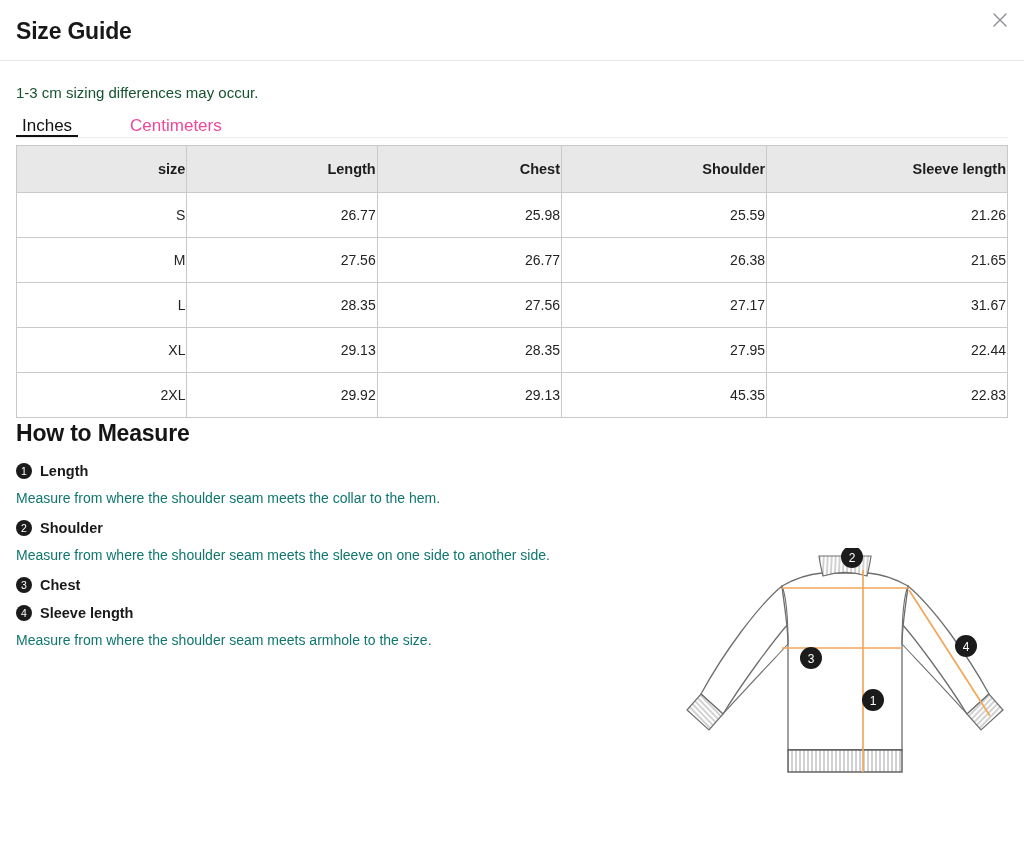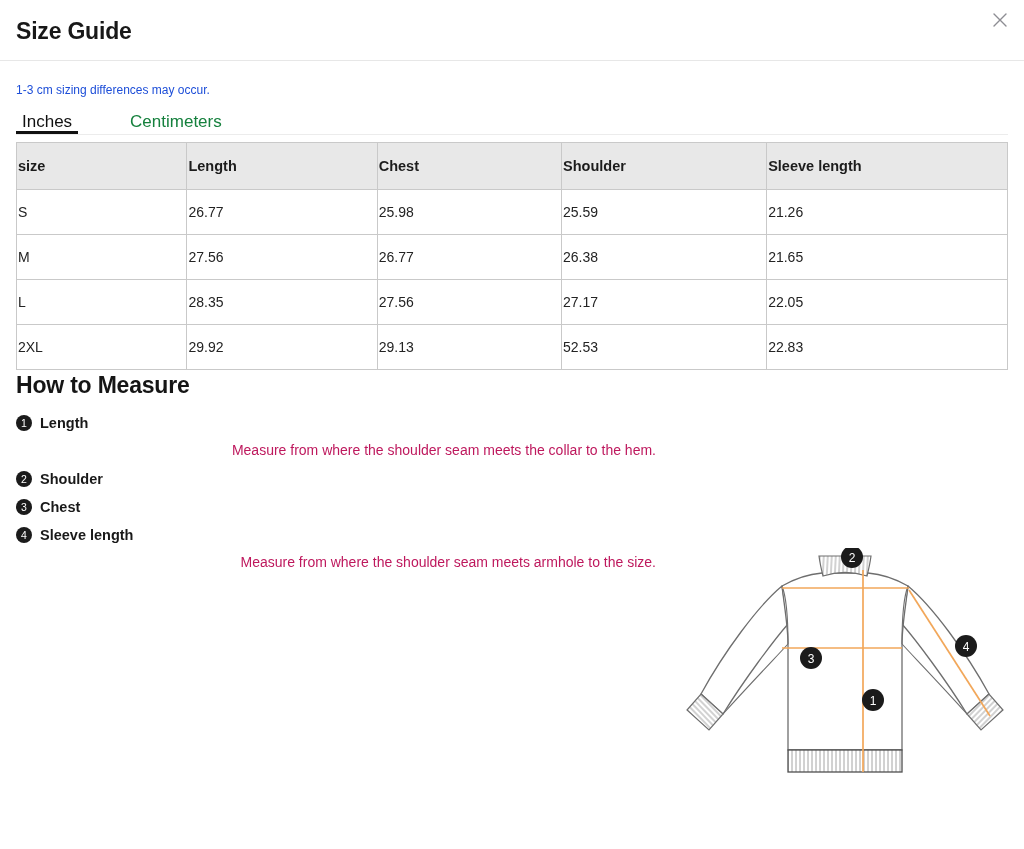--- a/index.html
+++ b/index.html
@@ -47,22 +47,22 @@
   .close-btn svg { display:block; }
   .header-divider {
     height: 1px;
     background: #e7e7e7;
     margin: 0;
     width: 100%;
   }
 
   
   .note {
-    font-size: 12px;
-    color: #1d4ed8;
+    font-size: 15px;
+    color: #14532d;
     padding: 22px 16px 0 16px;
     line-height: 1.3;
   }
   .tabs {
     display: flex;
     align-items: flex-end;
     gap: 46px;
     padding: 13px 16px 0 16px;
     position: relative;
   }
@@ -80,41 +80,41 @@
     font-weight: normal;
   }
   .tab.active::after {
     content: "";
     position: absolute;
     left: 0; right: 0; bottom: 0;
     height: 2.5px;
     background: #111111;
   }
   .tab.inactive {
-    color: #15803d;
+    color: #ec4899;
   }
   .tabs-underline {
     height: 1px;
     background: #ececec;
     margin: 0 16px;
   }
 
   
   .table-wrap {
     padding: 7px 16px 0 16px;
   }
   table.size-table {
     width: 100%;
     border-collapse: collapse;
     table-layout: fixed;
   }
   table.size-table th,
   table.size-table td {
     border: 1px solid #c9c9c9;
-    text-align: left;
+    text-align: right;
     font-size: 14px;
     color: #232323;
     height: 45px;
     font-weight: normal;
   }
   table.size-table thead th {
     background: #e8e8e8;
     font-weight: bold;
     font-size: 14.5px;
     height: 47px;
@@ -158,24 +158,23 @@
     flex: 0 0 auto;
     font-weight: normal;
   }
   .measure-label {
     font-size: 14.5px;
     font-weight: bold;
     color: #191919;
   }
   .measure-desc {
     font-size: 14px;
-    color: #be185d;
+    color: #0f766e;
     line-height: 1.35;
     margin: 0 0 0 0;
-    text-align: right;
   }
 
   
   .diagram {
     position: absolute;
     right: 6px;
     top: 548px;
     width: 340px;
     height: 240px;
   }
@@ -235,27 +234,34 @@
         <td>27.56</td>
         <td>26.77</td>
         <td>26.38</td>
         <td>21.65</td>
       </tr>
       <tr>
         <td>L</td>
         <td>28.35</td>
         <td>27.56</td>
         <td>27.17</td>
-        <td>22.05</td>
+        <td>31.67</td>
+      </tr>
+      <tr>
+        <td>XL</td>
+        <td>29.13</td>
+        <td>28.35</td>
+        <td>27.95</td>
+        <td>22.44</td>
       </tr>
       <tr>
         <td>2XL</td>
         <td>29.92</td>
         <td>29.13</td>
-        <td>52.53</td>
+        <td>45.35</td>
         <td>22.83</td>
       </tr>
     </tbody>
   </table>
 </div>
 
 <div class="measure-section">
   <h2 class="measure-title">How to Measure</h2>
 
   <div class="measure-list">
@@ -266,20 +272,21 @@
         <span class="measure-label">Length</span>
       </div>
       <p class="measure-desc">Measure from where the shoulder seam meets the collar to the hem.</p>
     </div>
 
     <div class="measure-item">
       <div class="measure-head">
         <span class="badge">2</span>
         <span class="measure-label">Shoulder</span>
       </div>
+      <p class="measure-desc">Measure from where the shoulder seam meets the sleeve on one side to another side.</p>
     </div>
 
     <div class="measure-item">
       <div class="measure-head">
         <span class="badge">3</span>
         <span class="measure-label">Chest</span>
       </div>
     </div>
 
     <div class="measure-item">

